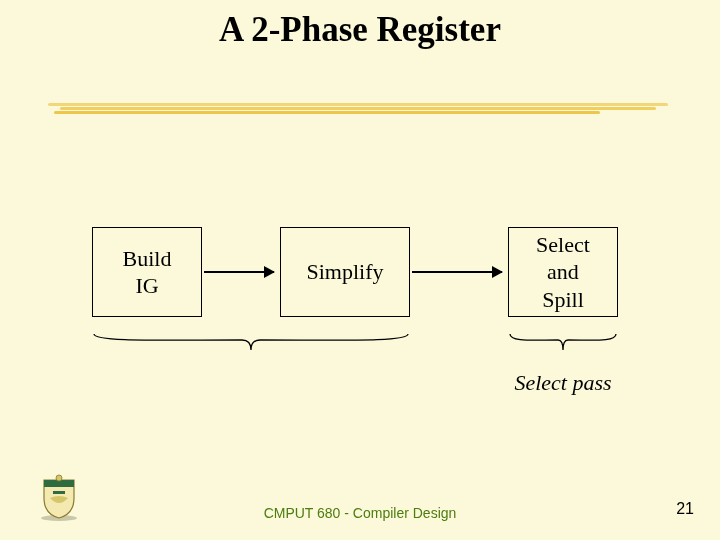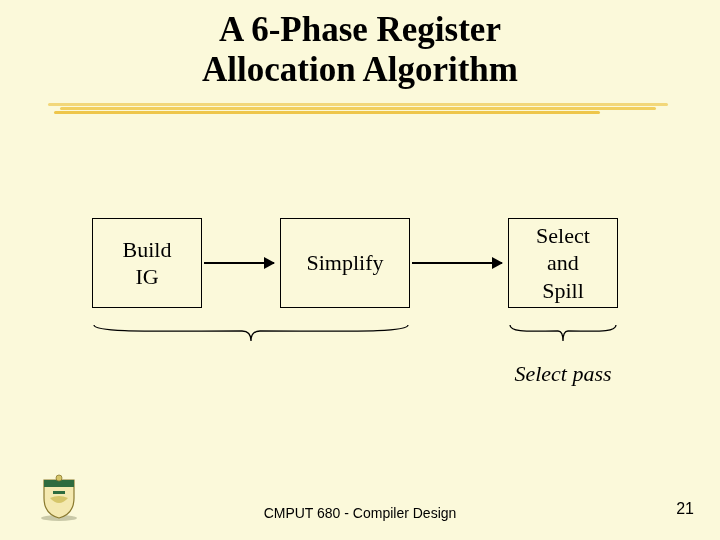--- a/index.html
+++ b/index.html
@@ -38,21 +38,21 @@
     width: 100%;
     height: 3px;
     border-radius: 2px;
   }
   .underline .s1 { top: 0;   background: #f2d77a; }
   .underline .s2 { top: 4px; background: #f1cf5f; width: 96%; left: 2%; }
   .underline .s3 { top: 8px; background: #eec64a; width: 88%; left: 1%; }
 
   .stage {
     position: absolute;
-    top: 163px;
+    top: 172px;
     left: 0;
     width: 642px;
     height: 320px;
   }
 
   .box {
     position: absolute;
     border: 1.5px solid #000;
     background: transparent;
     display: flex;
@@ -107,21 +107,21 @@
 
   .footer-text {
     position: absolute;
     bottom: 18px;
     left: 0;
     width: 720px;
     text-align: center;
     font-family: Arial, Helvetica, sans-serif;
     font-size: 14px;
     line-height: 1.3;
-    color: #000000;
+    color: #4d7c0f;
   }
   .page-num {
     position: absolute;
     right: 26px;
     bottom: 22px;
     font-family: Arial, Helvetica, sans-serif;
     font-size: 16px;
     color: #000000;
   }
   .crest {
@@ -130,22 +130,21 @@
     bottom: 18px;
     width: 42px;
     height: 48px;
   }
   .crest svg { width: 100%; height: 100%; }
 </style>
 </head>
 <body>
 
 <div class="title">
-  <span>A 6-Phase Register</span><br>
-  <span>Allocation Algorithm</span>
+  <span>A 2-Phase Register</span><br>
 </div>
 
 <div class="underline">
   <div class="stroke s1"></div>
   <div class="stroke s2"></div>
   <div class="stroke s3"></div>
 </div>
 
 <div class="stage">
 

